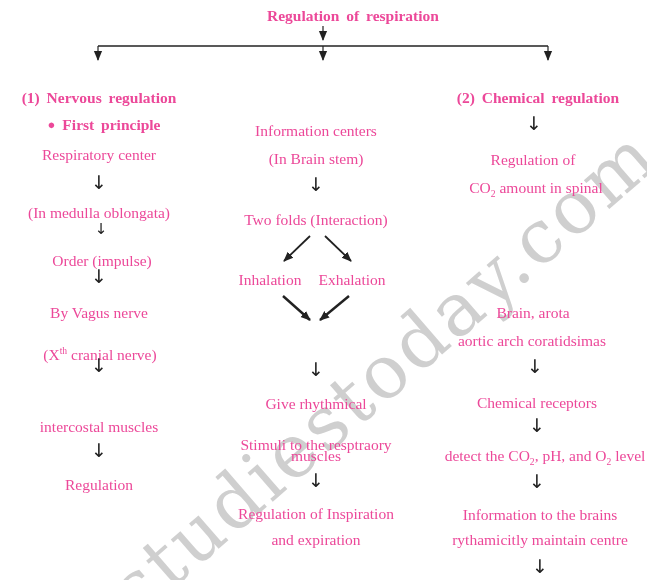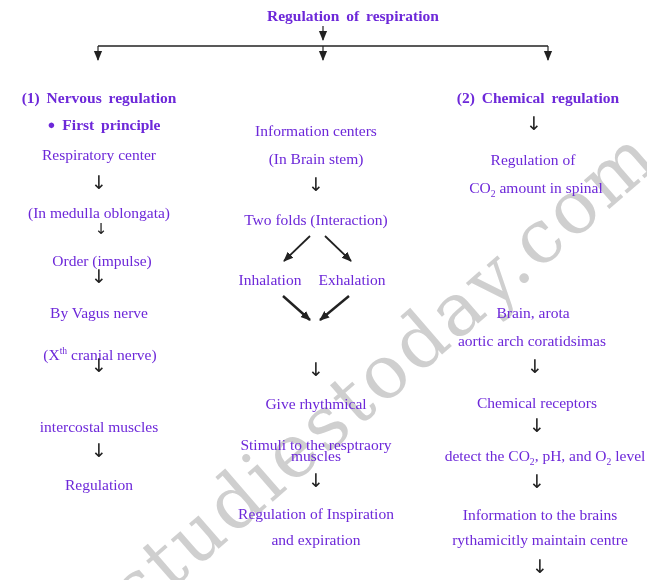--- a/index.html
+++ b/index.html
@@ -11,21 +11,21 @@
     overflow: hidden;
     font-family: "Liberation Serif", serif;
     color: #222222;
   }
   .t {
     position: absolute;
     transform: translateX(-50%);
     white-space: nowrap;
     font-size: 15.5px;
     line-height: 1.15;
-    color: #6d28d9;
+    color: #ec4899;
     z-index: 2;
   }
   .bold { font-weight: bold; word-spacing: 3px; }
   .ar {
     position: absolute;
     transform: translateX(-50%);
     font-family: "DejaVu Sans", sans-serif;
     font-size: 19px;
     line-height: 1;
     color: #222222;

